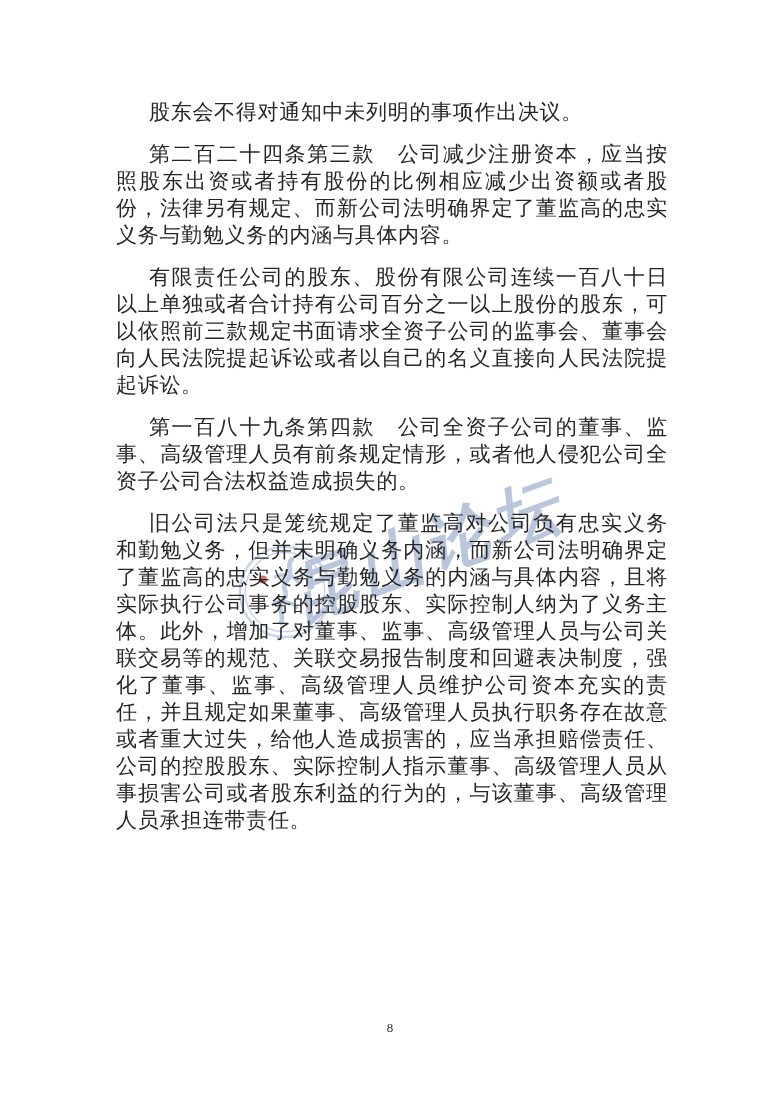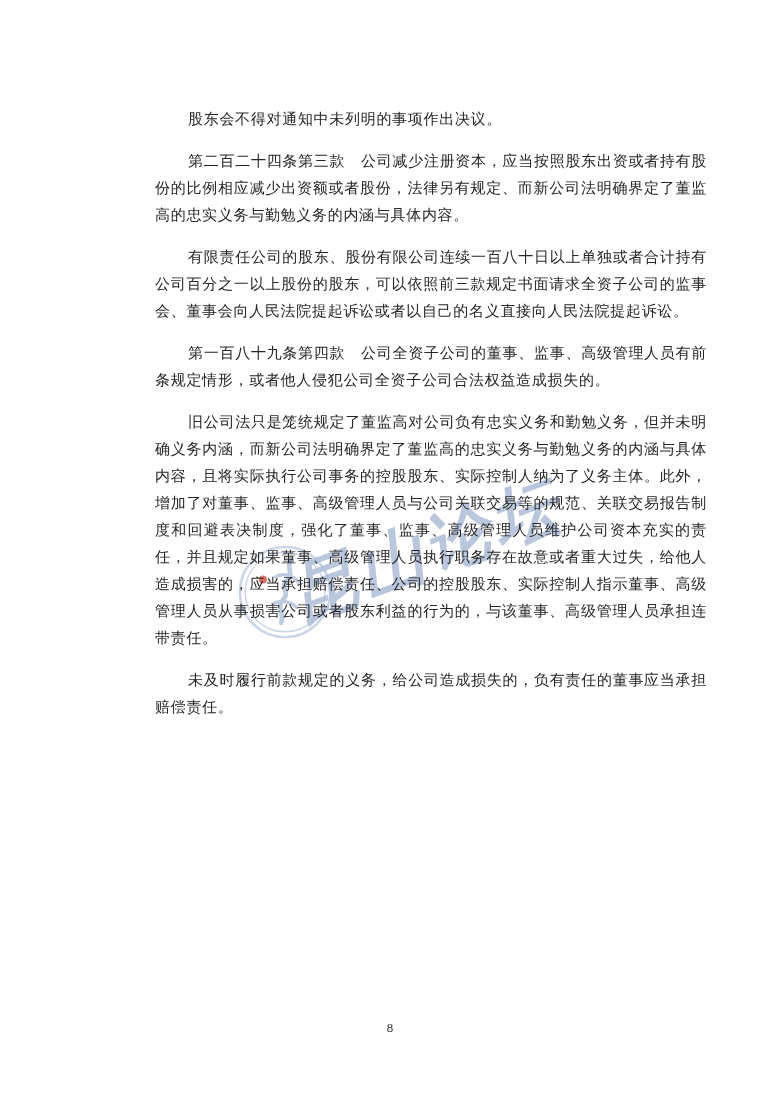--- a/index.html
+++ b/index.html
@@ -40,29 +40,28 @@
     top: 544px;
     width: 96px;
     height: 96px;
     opacity: 0.95;
   }
   
   .content {
     position: absolute;
     z-index: 2;
     left: 116px;
-    top: 106px;
+    top: 99px;
     width: 552px;
     color: #262626;
-    font-size: 15px;
+    font-size: 21px;
     letter-spacing: 0.7px;
     line-height: 27px;
     text-align: justify;
     text-justify: inter-ideograph;
-    margin-left: 39px;
   }
   .content p {
     margin: 0 0 15px 0;
     text-indent: 33px;
   }
   .content p:last-child { margin-bottom: 0; }
   
   .footer {
     position: absolute;
     z-index: 2;
@@ -90,18 +89,17 @@
     </svg>
     <div class="wm-text">昆山论坛</div>
   </div>
 
   <div class="content">
     <p>股东会不得对通知中未列明的事项作出决议。</p>
     <p>第二百二十四条第三款　公司减少注册资本，应当按照股东出资或者持有股份的比例相应减少出资额或者股份，法律另有规定、而新公司法明确界定了董监高的忠实义务与勤勉义务的内涵与具体内容。</p>
     <p>有限责任公司的股东、股份有限公司连续一百八十日以上单独或者合计持有公司百分之一以上股份的股东，可以依照前三款规定书面请求全资子公司的监事会、董事会向人民法院提起诉讼或者以自己的名义直接向人民法院提起诉讼。</p>
     <p>第一百八十九条第四款　公司全资子公司的董事、监事、高级管理人员有前条规定情形，或者他人侵犯公司全资子公司合法权益造成损失的。</p>
     <p>旧公司法只是笼统规定了董监高对公司负有忠实义务和勤勉义务，但并未明确义务内涵，而新公司法明确界定了董监高的忠实义务与勤勉义务的内涵与具体内容，且将实际执行公司事务的控股股东、实际控制人纳为了义务主体。此外，增加了对董事、监事、高级管理人员与公司关联交易等的规范、关联交易报告制度和回避表决制度，强化了董事、监事、高级管理人员维护公司资本充实的责任，并且规定如果董事、高级管理人员执行职务存在故意或者重大过失，给他人造成损害的，应当承担赔偿责任、公司的控股股东、实际控制人指示董事、高级管理人员从事损害公司或者股东利益的行为的，与该董事、高级管理人员承担连带责任。</p>
-    <p>未及时履行前款规定的义务，给公司造成损失的，负有责任的董事应当承担赔偿责任。</p>
   </div>
 
   <div class="footer">8</div>
 
 </div>
 
 </body></html>

